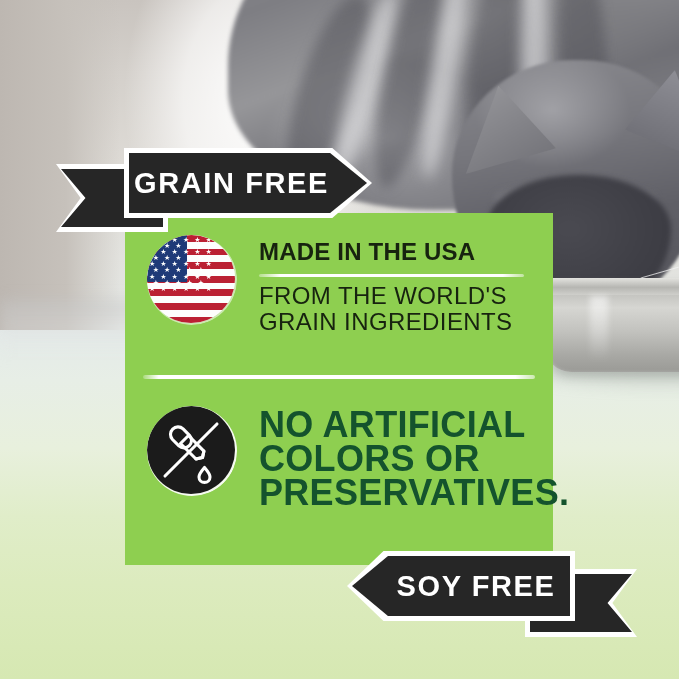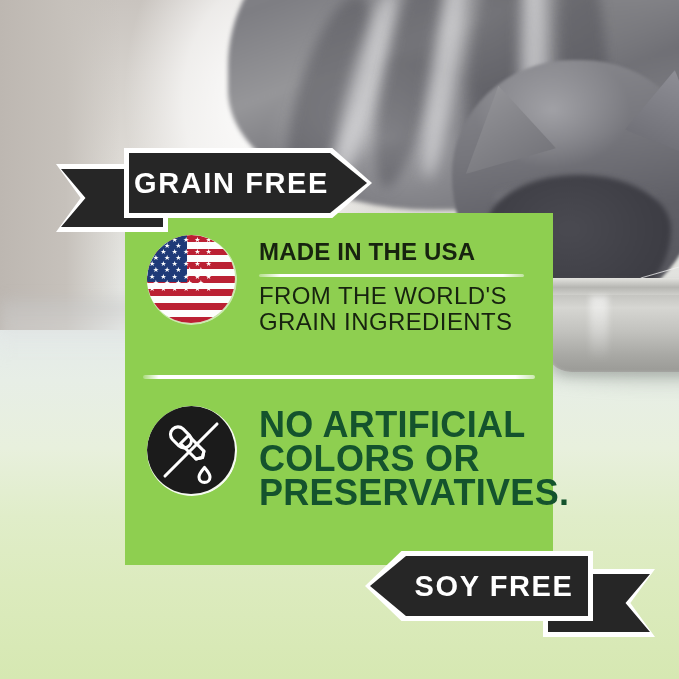--- a/index.html
+++ b/index.html
@@ -199,21 +199,21 @@
     clip-path:polygon(0% 0%,84% 0%,100% 50%,84% 100%,0% 100%);
   }
   #grain-free .body-fill{
     position:absolute;left:73px;top:7px;width:238px;height:60px;
     background:#262626;
     clip-path:polygon(0% 0%,84.5% 0%,100% 50%,84.5% 100%,0% 100%);
   }
   #grain-free .rb-label{left:73px;top:7px;width:205px;height:60px;justify-content:center;}
 
   
-  #soy-free{left:365px;top:551px;width:290px;height:80px;}
+  #soy-free{left:347px;top:551px;width:290px;height:80px;}
   #soy-free .tail-wrap{
     position:absolute;left:178px;top:18px;width:112px;height:68px;
     background:#ffffff;
     clip-path:polygon(0% 0%,100% 0%,78% 50%,100% 100%,0% 100%);
   }
   #soy-free .tail-fill{
     position:absolute;left:183px;top:23px;width:102px;height:58px;
     background:#262626;
     clip-path:polygon(0% 0%,100% 0%,76% 50%,100% 100%,0% 100%);
   }

